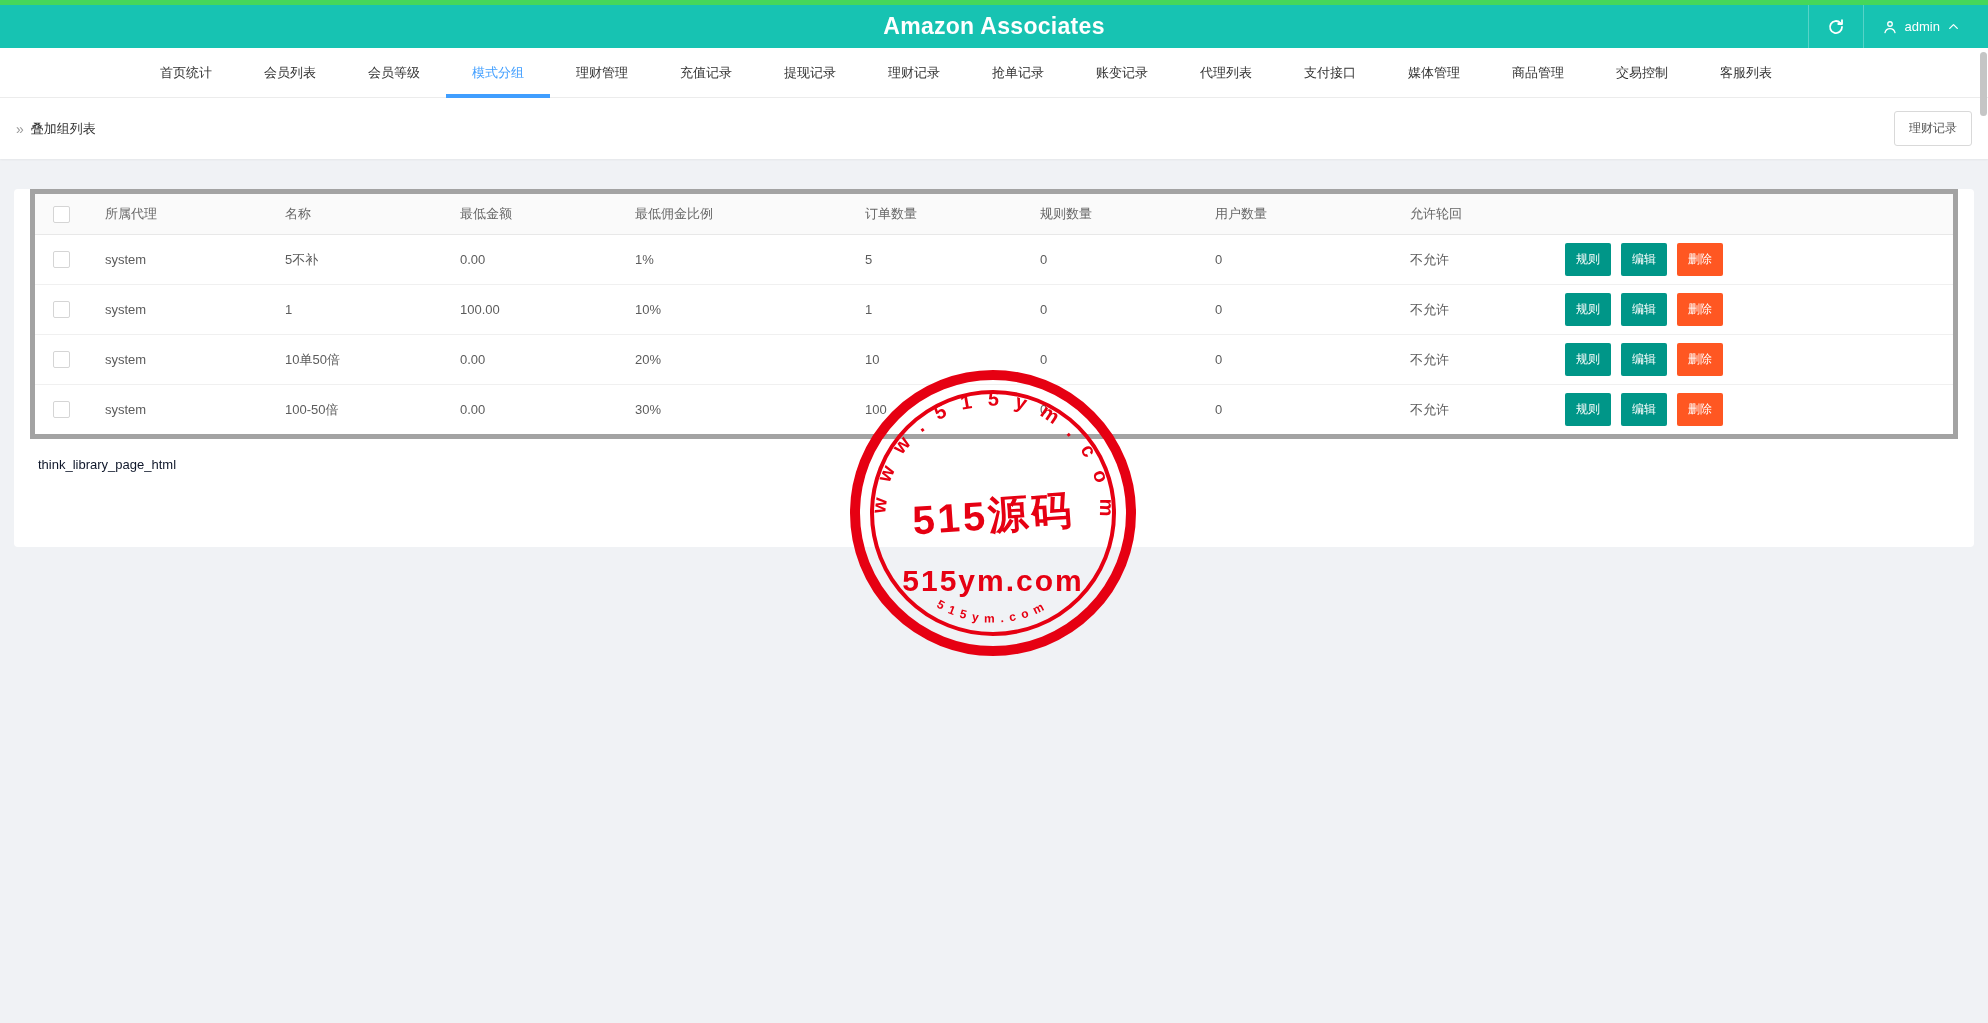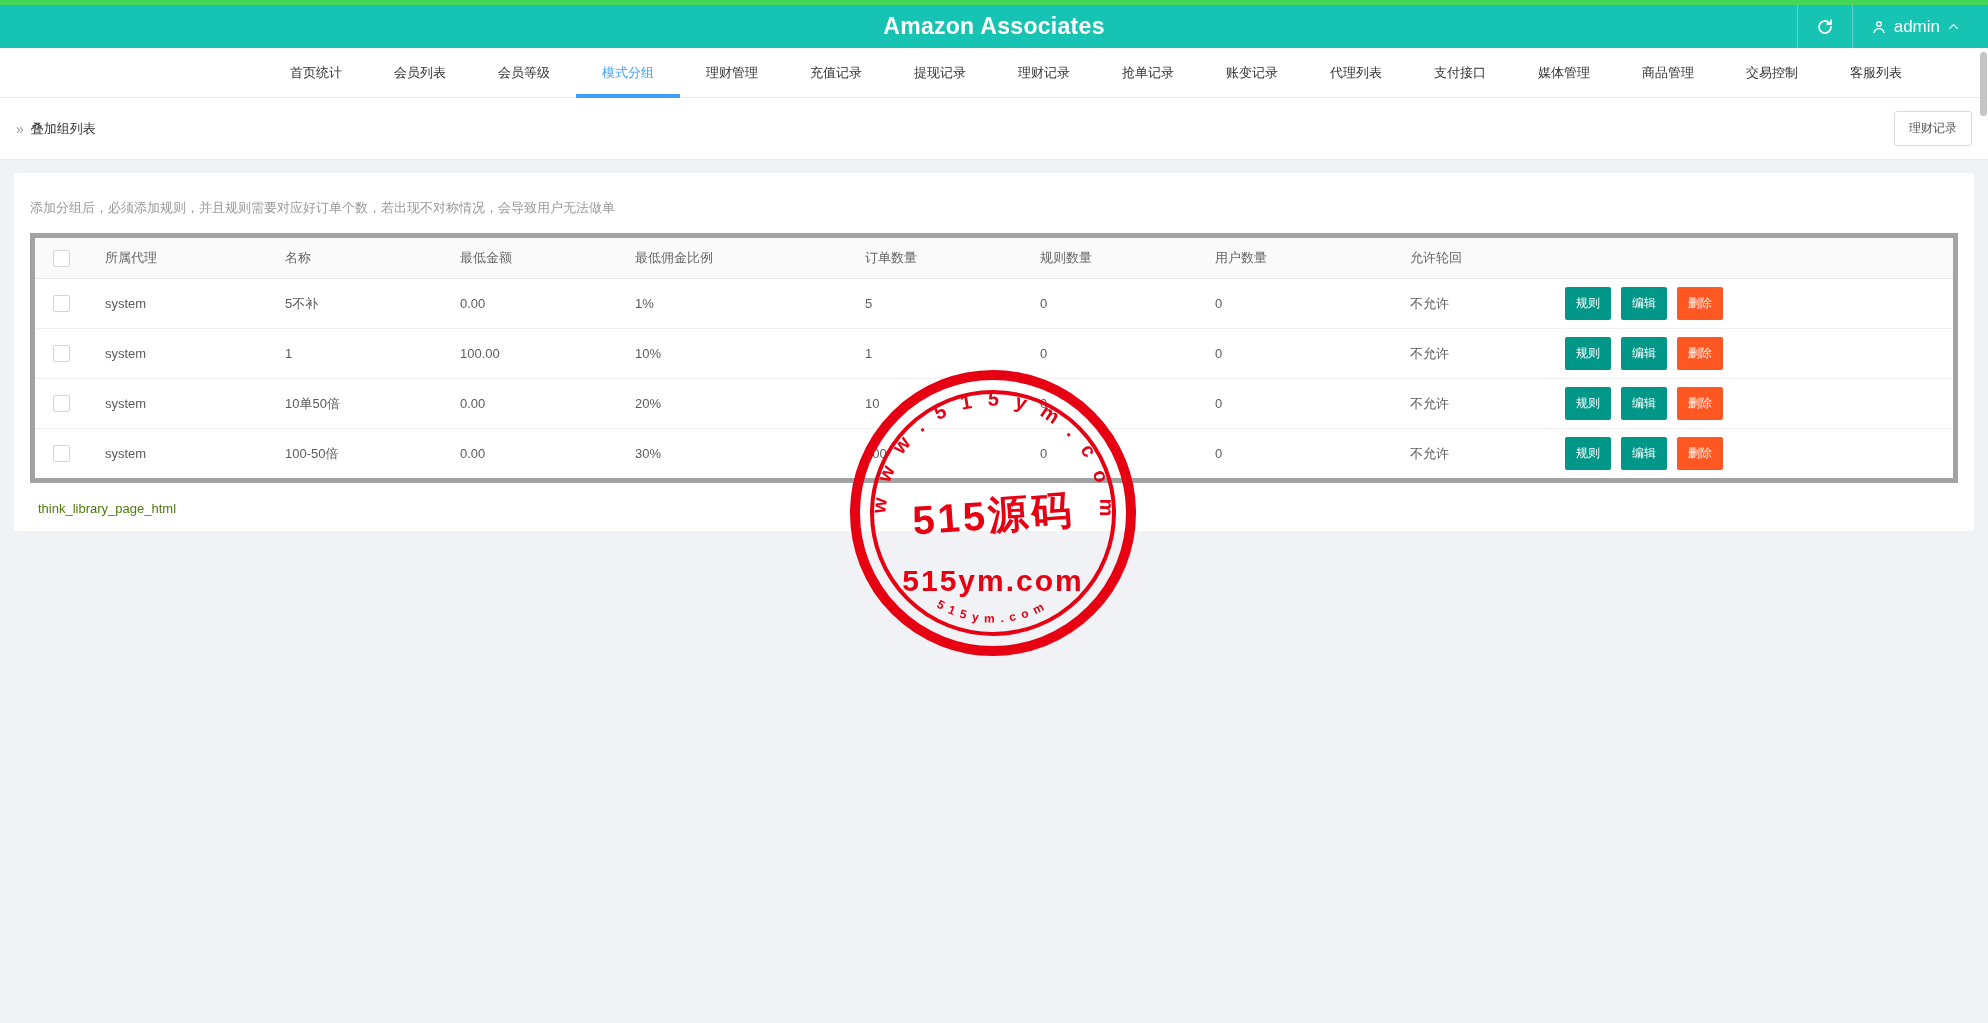--- a/index.html
+++ b/index.html
@@ -6,24 +6,24 @@
   .page{position:relative;width:1988px;height:1023px;overflow:hidden;background:#f0f2f5;
         font-family:"Liberation Sans","DejaVu Sans",sans-serif;}
 
   
   .top-strip{height:5px;background:#45d75a;}
   .appbar{height:43px;background:#17c3b2;position:relative;display:flex;align-items:center;}
   .appbar-title{position:absolute;left:0;right:0;text-align:center;color:#fff;font-size:23px;font-weight:bold;letter-spacing:.3px;}
   .appbar-right{position:absolute;right:0;top:0;height:100%;display:flex;align-items:stretch;}
   .appbar-btn{width:54px;display:flex;align-items:center;justify-content:center;cursor:pointer;
               border-left:1px solid rgba(255,255,255,.28);border-right:1px solid rgba(255,255,255,.28);}
-  .appbar-user{display:flex;align-items:center;gap:7px;padding:0 28px 0 18px;color:#fff;font-size:17px;cursor:pointer;}
-
-  
-  .tabs{height:49px;background:#fff;display:flex;justify-content:flex-end;align-items:stretch;
+  .appbar-user{display:flex;align-items:center;gap:7px;padding:0 28px 0 18px;color:#fff;font-size:13px;cursor:pointer;}
+
+  
+  .tabs{height:49px;background:#fff;display:flex;justify-content:center;align-items:stretch;
         padding:0 60px 0 4px;border-bottom:1px solid #ececec;position:relative;}
   .tab{display:flex;align-items:center;padding:0 26px;font-size:13px;color:#333;cursor:pointer;position:relative;white-space:nowrap;}
   .tab.active{color:#409eff;}
   .tab.active::after{content:"";position:absolute;left:0;right:0;bottom:-1px;height:4px;background:#409eff;}
 
   
   .toolbar{height:61px;background:#fff;display:flex;align-items:center;justify-content:space-between;
            padding:0 16px;box-shadow:0 1px 2px rgba(0,0,0,.05);}
   .crumb{display:flex;align-items:center;gap:7px;font-size:13px;color:#333;}
   .crumb-icon{color:#9a9a9a;font-size:14px;}
@@ -42,21 +42,21 @@
   .td{font-size:13px;color:#5c5c5c;box-sizing:border-box;white-space:nowrap;}
   .th-row .td{color:#666;}
   .c0{width:70px;padding-left:18px;display:flex;align-items:center;}
   .c1{width:180px;}.c2{width:175px;}.c3{width:175px;}.c4{width:230px;}
   .c5{width:175px;}.c6{width:175px;}.c7{width:195px;}.c8{width:155px;}
   .c9{flex:1;display:flex;align-items:center;gap:10px;}
   .checkbox{width:15px;height:15px;border:1px solid #d5d5d5;border-radius:2px;background:#fff;display:inline-block;cursor:pointer;}
   .abtn{border:none;border-radius:2px;color:#fff;font-size:12px;padding:8px 11px;cursor:pointer;font-family:inherit;}
   .abtn.teal{background:#009688;}
   .abtn.orange{background:#ff5722;}
-  .card-footer{margin:0;padding:18px 8px;font-size:13px;color:#4d7c0f;}
+  .card-footer{margin:0;padding:18px 8px;font-size:13px;color:#0f172a;}
 
   
   .watermark{position:absolute;left:833px;top:353px;width:320px;height:320px;pointer-events:none;}
   .watermark circle{fill:none;stroke:#e60012;}
   .wm-ring-outer{stroke-width:10px;}
   .wm-ring-inner{stroke-width:4px;}
   .watermark text{fill:#e60012;}
   .wm-arc-top{font-size:20px;font-weight:bold;letter-spacing:15px;text-anchor:middle;}
   .wm-center{font-size:40px;font-weight:bold;text-anchor:middle;letter-spacing:3px;}
   .wm-domain{font-size:30px;font-weight:bold;text-anchor:middle;letter-spacing:2px;}
@@ -148,21 +148,20 @@
   <div class="toolbar">
     <div class="crumb">
       <span class="crumb-icon">»</span>
       <span>叠加组列表</span>
     </div>
     <button class="add-btn">理财记录</button>
   </div>
 
   <main class="content">
     <section class="card">
-      <p class="hint">添加分组后，必须添加规则，并且规则需要对应好订单个数，若出现不对称情况，会导致用户无法做单</p>
 
       <div class="table">
         <div class="tr th-row">
           <div class="td c0">
               <span class="checkbox"></span>
             </div>
           <div class="td c1">所属代理</div>
           <div class="td c2">名称</div>
           <div class="td c3">最低金额</div>
           <div class="td c4">最低佣金比例</div>

